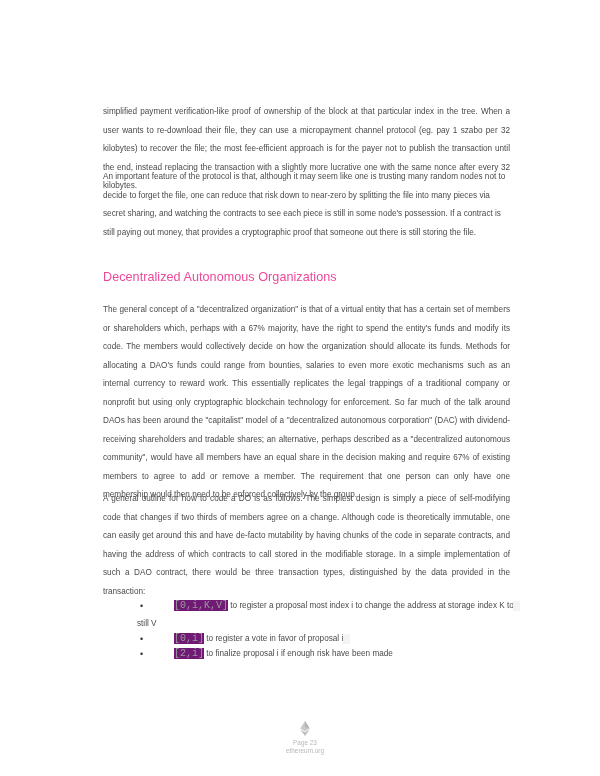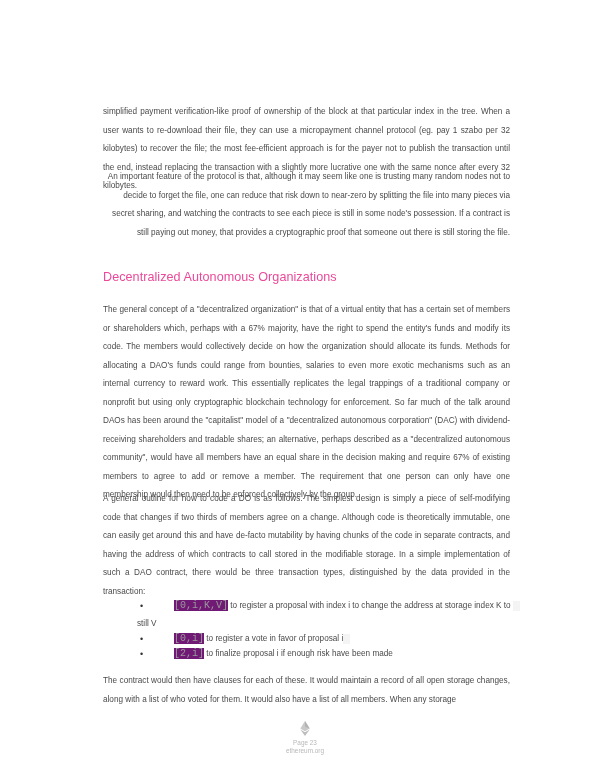--- a/index.html
+++ b/index.html
@@ -1,21 +1,21 @@
 <!DOCTYPE html>
 <html><head>
   <meta charset="utf-8">
   <style>
     html, body { margin: 0; padding: 0; background: #ffffff; }
     body { width: 600px; height: 776px; position: relative; overflow: hidden;
            font-family: "Liberation Sans", sans-serif; color: #444; }
     .page { position: absolute; left: 0; top: 8px; width: 600px; height: 776px; }
     .p { position: absolute; left: 103px; width: 407px; font-size: 8.2px; line-height: 18.5px;
          color: #4a4a4a; text-align: justify; margin: 0; }
-    .p.left { text-align: right; }
+    .p.left { text-align: left; }
     .heading { position: absolute; left: 103px; top: 262px; font-size: 12.6px; color: #ec4899;
                margin: 0; font-weight: normal; letter-spacing: 0.05px; }
     .bullet-row { position: absolute; left: 140px; font-size: 8.2px; line-height: 18.5px; color: #4a4a4a; }
     .bullet-dot { position: absolute; left: 0; top: 0; width: 10px; font-size: 9px; color: #333; }
     .bullet-text { position: absolute; left: 34px; top: 0; white-space: nowrap; }
     .code { font-family: "Liberation Mono", monospace; color: #9a9a9a; font-size: 10px; background: #701a75; }
     .cont { position: absolute; left: 137px; font-size: 8.2px; line-height: 18.5px; color: #4a4a4a; }
     .ghost { position: absolute; width: 7px; height: 10px; background: #f4f4f4; }
     .footer { position: absolute; left: 270px; top: 713px; width: 70px; text-align: center; }
     .eth { display: block; margin: 0 auto; }
@@ -32,37 +32,36 @@
   <p class="p left" style="top:160px;">An important feature of the protocol is that, although it may seem like one is trusting many random nodes not to decide to forget the file, one can reduce that risk down to near-zero by splitting the file into many pieces via secret sharing, and watching the contracts to see each piece is still in some node's possession. If a contract is still paying out money, that provides a cryptographic proof that someone out there is still storing the file.</p>
 
   <h2 class="heading">Decentralized Autonomous Organizations</h2>
 
   <p class="p" style="top:293px;">The general concept of a "decentralized organization" is that of a virtual entity that has a certain set of members or shareholders which, perhaps with a 67% majority, have the right to spend the entity's funds and modify its code. The members would collectively decide on how the organization should allocate its funds. Methods for allocating a DAO's funds could range from bounties, salaries to even more exotic mechanisms such as an internal currency to reward work. This essentially replicates the legal trappings of a traditional company or nonprofit but using only cryptographic blockchain technology for enforcement. So far much of the talk around DAOs has been around the "capitalist" model of a "decentralized autonomous corporation" (DAC) with dividend-receiving shareholders and tradable shares; an alternative, perhaps described as a "decentralized autonomous community", would have all members have an equal share in the decision making and require 67% of existing members to agree to add or remove a member. The requirement that one person can only have one membership would then need to be enforced collectively by the group.</p>
 
   <p class="p" style="top:482px;">A general outline for how to code a DO is as follows. The simplest design is simply a piece of self-modifying code that changes if two thirds of members agree on a change. Although code is theoretically immutable, one can easily get around this and have de-facto mutability by having chunks of the code in separate contracts, and having the address of which contracts to call stored in the modifiable storage. In a simple implementation of such a DAO contract, there would be three transaction types, distinguished by the data provided in the transaction:</p>
 
   <div class="bullet-row" style="top:589px;">
     <span class="bullet-dot">•</span>
-    <span class="bullet-text"><span class="code">[0,i,K,V]</span><span> to register a proposal with index i to change the address at storage index K to</span></span>
+    <span class="bullet-text"><span class="code">[0,i,K,V]</span><span> to register a proposal most index i to change the address at storage index K to</span></span>
   </div>
   <div class="ghost" style="left:513px; top:593px;"></div>
   <div class="cont" style="top:607px;">still V</div>
 
   <div class="bullet-row" style="top:622px;">
     <span class="bullet-dot">•</span>
     <span class="bullet-text"><span class="code">[0,i]</span><span> to register a vote in favor of proposal i</span></span>
   </div>
   <div class="ghost" style="left:343px; top:626px;"></div>
 
   <div class="bullet-row" style="top:637px;">
     <span class="bullet-dot">•</span>
     <span class="bullet-text"><span class="code">[2,i]</span><span> to finalize proposal i if enough risk have been made</span></span>
   </div>
 
-  <p class="p" style="top:664px;">The contract would then have clauses for each of these. It would maintain a record of all open storage changes, along with a list of who voted for them. It would also have a list of all members. When any storage</p>
 
   <div class="footer">
     <svg class="eth" width="10" height="15" viewBox="0 0 10 16">
       <polygon points="5,0 10,8 5,11 0,8" fill="#c9c9c9"></polygon>
       <polygon points="5,0 10,8 5,6" fill="#b3b3b3"></polygon>
       <polygon points="0,9 5,12 10,9 5,16" fill="#bdbdbd"></polygon>
     </svg>
     <div class="footer-page">Page 23</div>
     <div class="footer-site">ethereum.org</div>
   </div>

